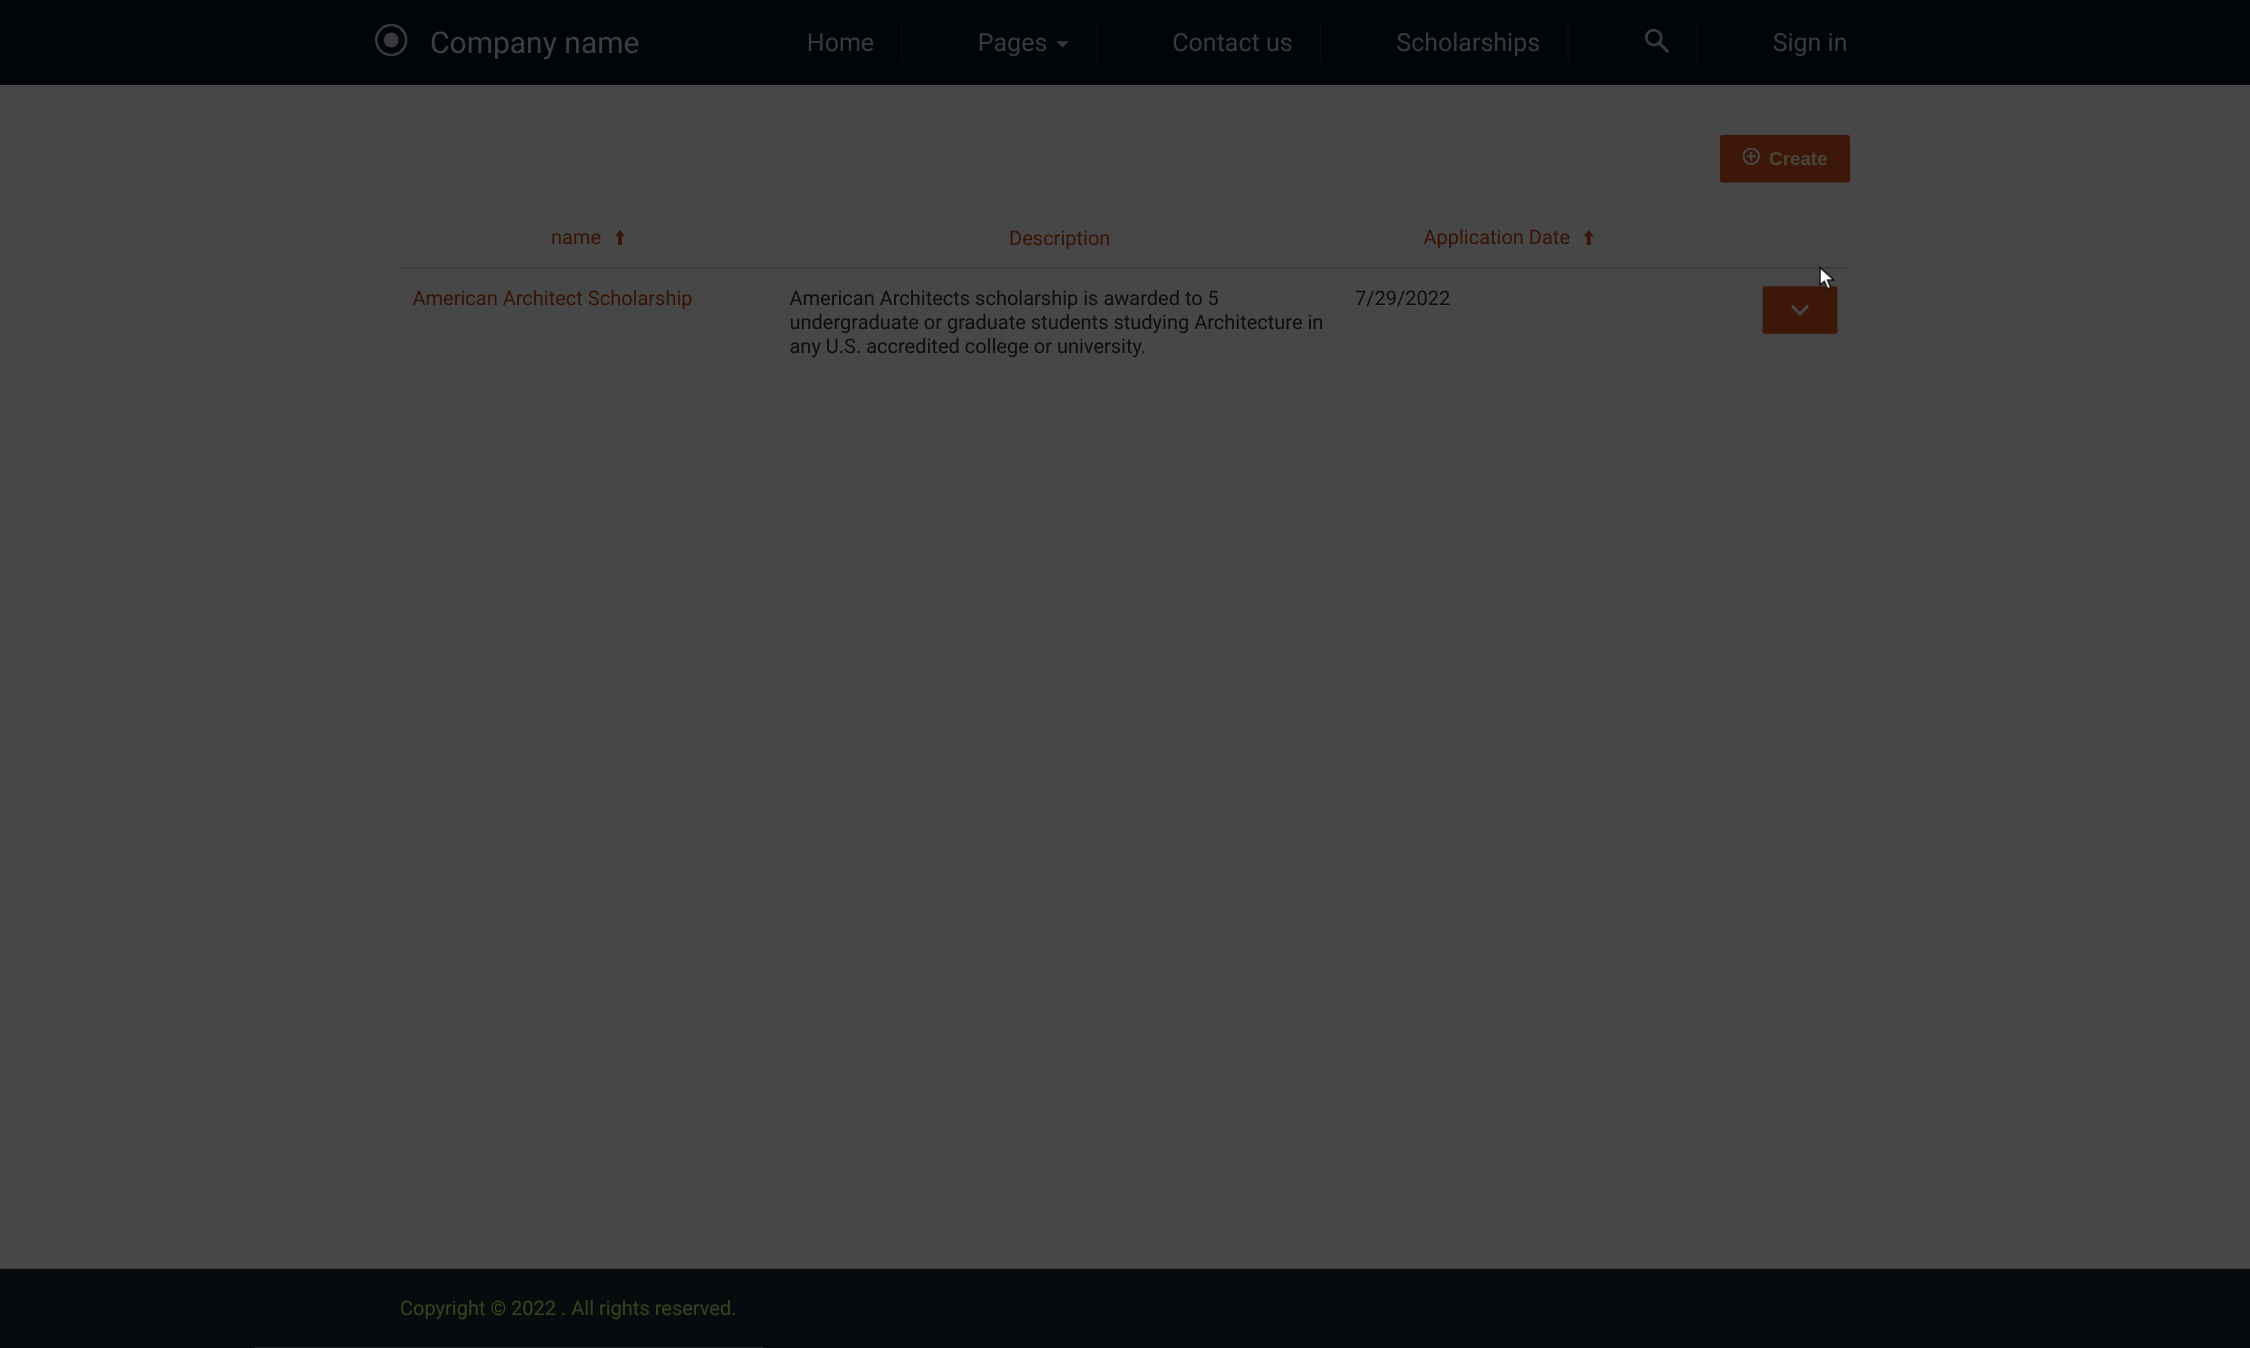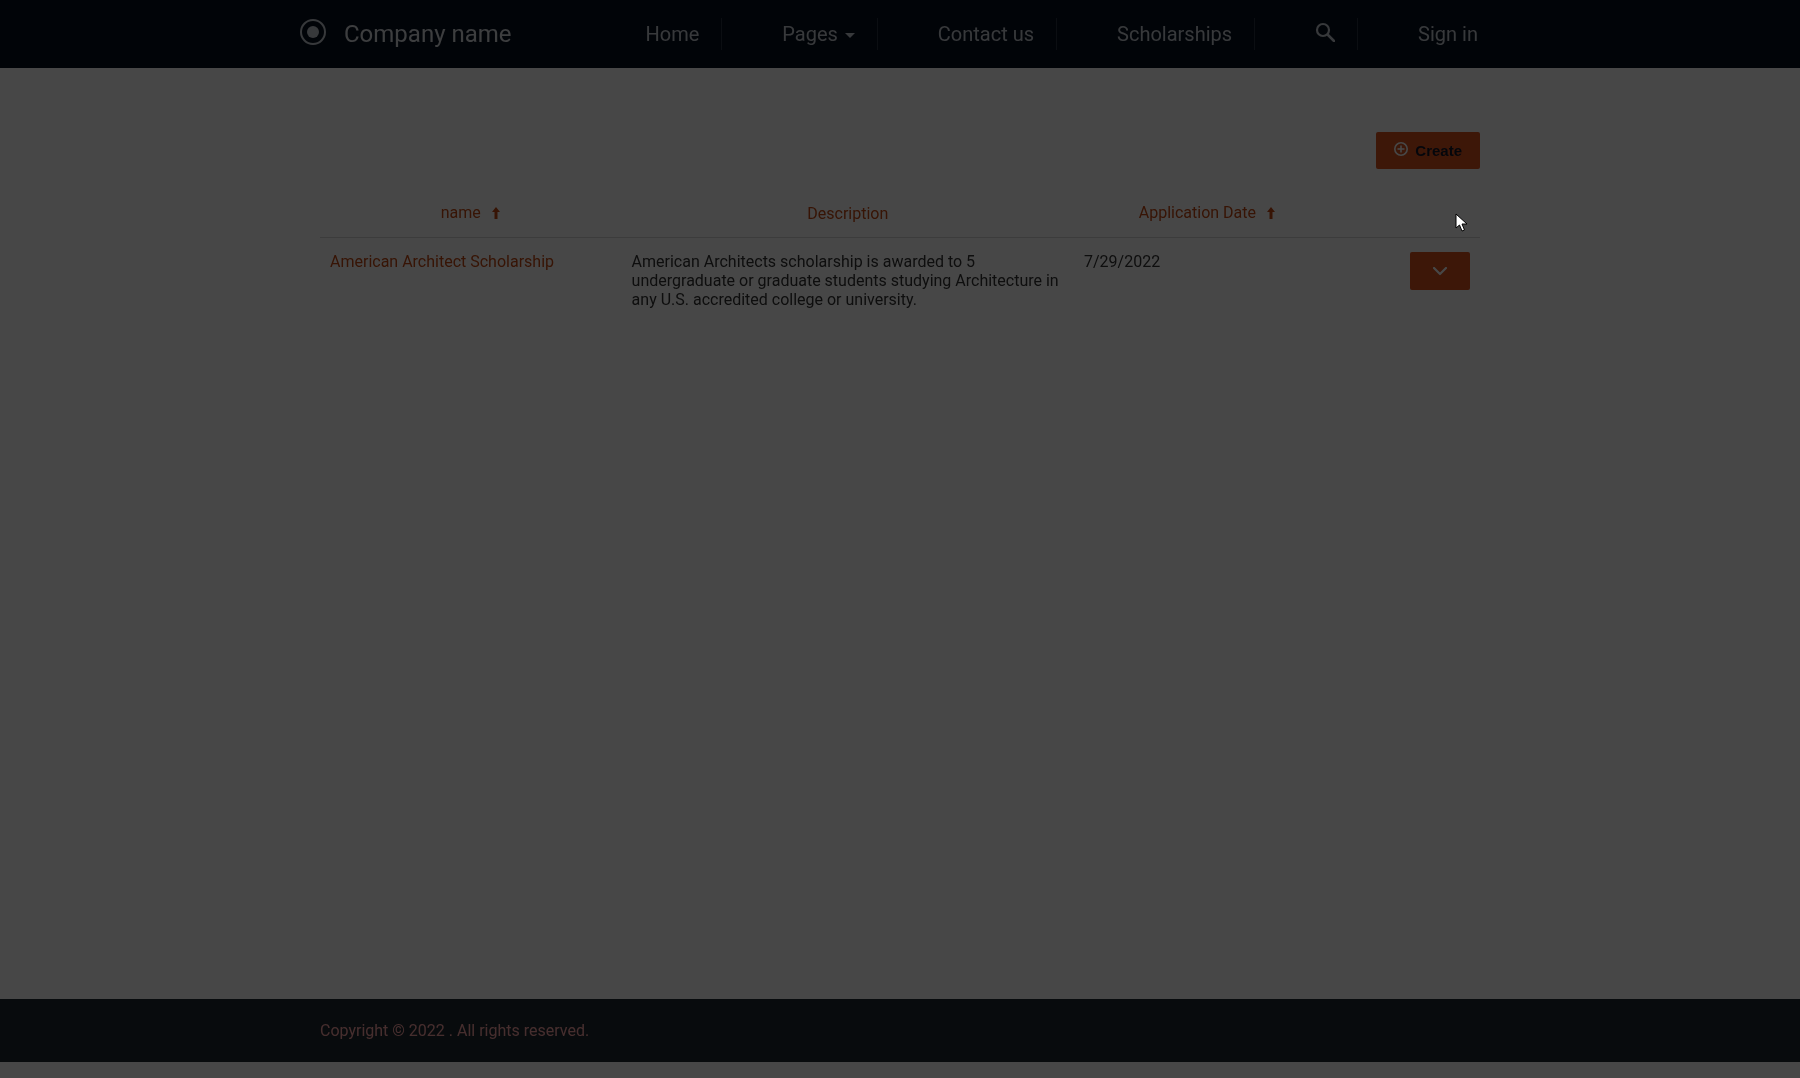--- a/index.html
+++ b/index.html
@@ -91,31 +91,30 @@
       margin: 0 auto;
       padding: 40px 20px 120px 20px;
     }
     .toolbar {
       display: flex;
       justify-content: flex-end;
       margin-bottom: 20px;
     }
     .btn-create {
       background: #d9531e;
-      color: #0f172a;
+      color: #fef9c3;
       border: none;
       padding: 10px 18px;
       font-size: 15px;
       font-weight: 600;
       cursor: pointer;
       display: flex;
       align-items: center;
       gap: 7px;
       border-radius: 2px;
-      margin-top: 24px;
     }
     .plus-icon {
       width: 14px;
       height: 14px;
     }
     table {
       width: 100%;
       border-collapse: collapse;
     }
     thead th {
@@ -164,25 +163,25 @@
       position: absolute;
       top: 213px;
       left: 1455px;
       width: 14px;
       height: 20px;
       z-index: 10000;
       pointer-events: none;
     }
     .footer {
       position: absolute;
-      bottom: 16px;
+      bottom: 0;
       left: 0;
       right: 0;
       background: #1f2a30;
-      color: #fca5a5;
+      color: #bef264;
       font-size: 16px;
       padding: 22px 0;
     }
     .footer-inner {
       width: 1200px;
       margin: 0 auto;
       padding: 0 20px;
     }
     .page-wrap {
       min-height: 1078px;

